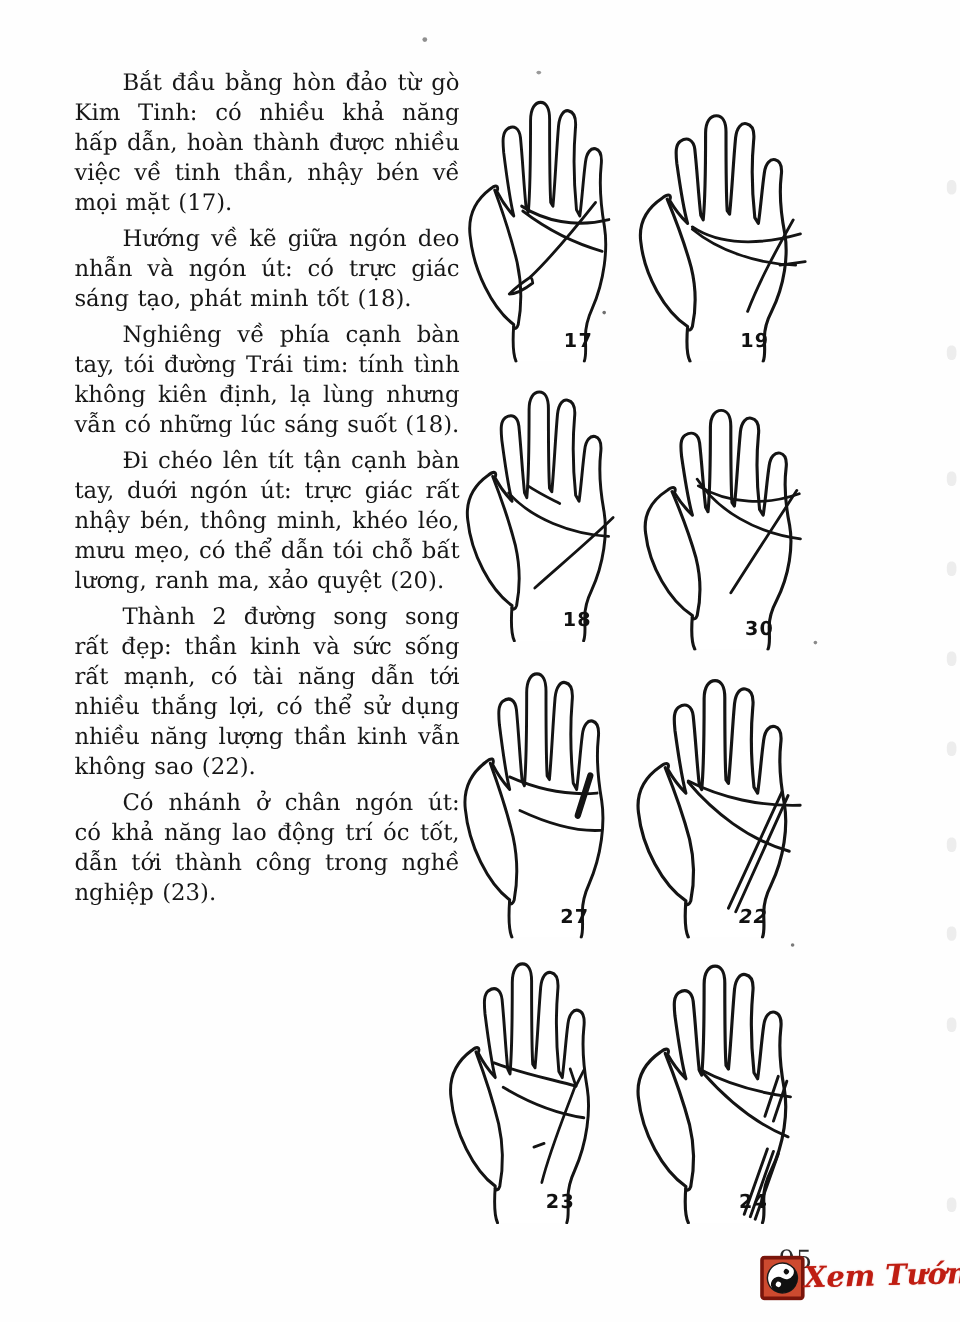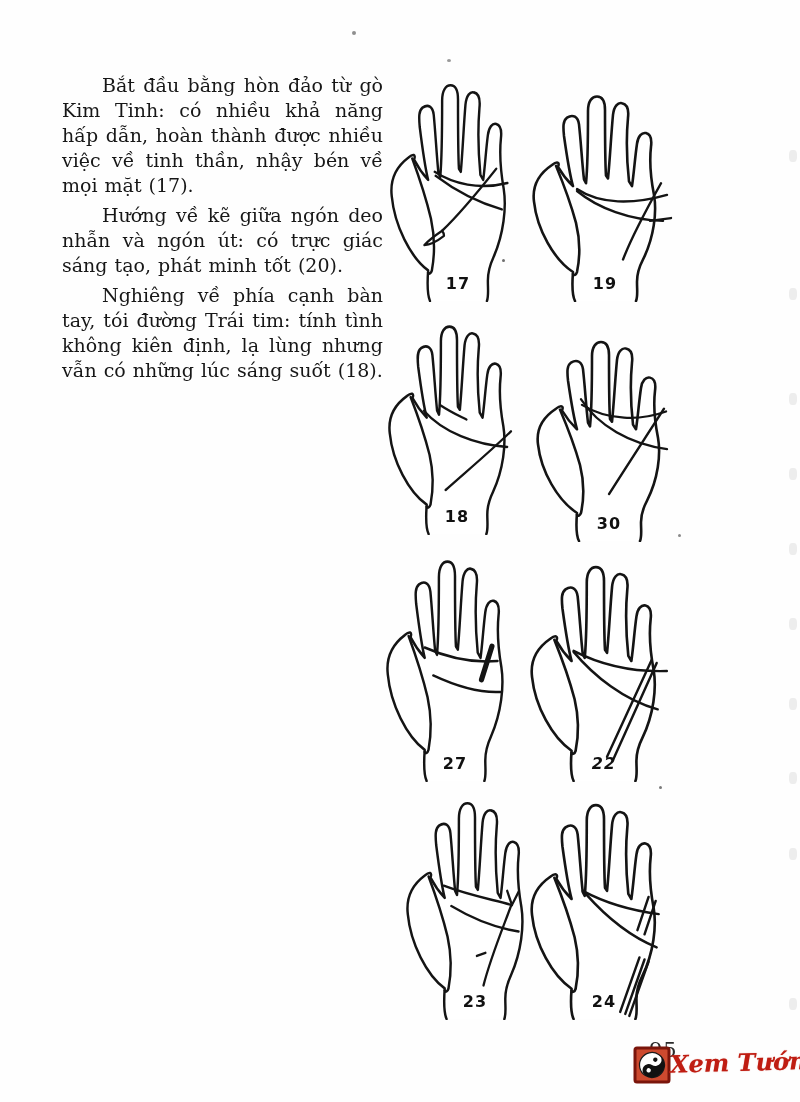--- a/index.html
+++ b/index.html
@@ -1,27 +1,27 @@
 <!DOCTYPE html>
 <html><head>
 <meta charset="utf-8">
 <style>
   html,body{margin:0;padding:0;background:#ffffff;}
   .page{position:relative;width:800px;height:1102px;background:#fefefe;overflow:hidden;
         font-family:"DejaVu Serif", serif;}
   
-  .text-col{position:absolute;left:62px;top:57px;width:321px;color:#171717;margin-top:16px;}
+  .text-col{position:absolute;left:62px;top:57px;width:321px;color:#171717;}
   .text-col p{margin:0 0 5px 0;font-size:19px;line-height:25px;text-align:justify;
               text-indent:40px;word-spacing:1px;}
   
   .hand-fig{position:absolute;margin:0;padding:0;}
   .hand-canvas{position:absolute;left:0;top:0;width:100%;height:100%;}
   .hand-canvas svg{width:100%;height:100%;display:block;}
   .fig-num{position:absolute;bottom:9px;left:50%;transform:translateX(-50%);
-           margin-left:0;font-family:"DejaVu Sans", sans-serif;font-weight:bold;
+           margin-left:24px;font-family:"DejaVu Sans", sans-serif;font-weight:bold;
            font-size:16px;color:#111;letter-spacing:1px;}
   
   .pagenum{position:absolute;left:649px;top:1038px;font-size:21px;color:#2b2b2b;
            font-family:"DejaVu Serif", serif;letter-spacing:1px;z-index:1;}
   .yinyang{position:absolute;left:633px;top:1046px;width:38px;height:38px;z-index:2;}
   .wm-text{position:absolute;left:670px;top:1048px;width:130px;z-index:3;
            font-family:"DejaVu Serif", serif;font-style:italic;font-weight:bold;
            font-size:24px;color:#bf1d12;transform:rotate(-1.5deg);
            text-shadow:0 0 1px rgba(191,29,18,.55);white-space:nowrap;}
   
@@ -29,22 +29,25 @@
   .edge-blob{position:absolute;left:789px;width:8px;height:12px;border-radius:40%;
              background:#ededed;}
 </style>
 </head>
 <body>
 
 <div class="page">
 
   <div class="text-col">
     <p>Bắt đầu bằng hòn đảo từ gò Kim Tinh: có nhiều khả năng hấp dẫn, hoàn thành được nhiều việc về tinh thần, nhậy bén về mọi mặt (17).</p>
-    <p>Hướng về kẽ giữa ngón deo nhẫn và ngón út: có trực giác sáng tạo, phát minh tốt (20).</p>
+    <p>Hướng về kẽ giữa ngón deo nhẫn và ngón út: có trực giác sáng tạo, phát minh tốt (18).</p>
     <p>Nghiêng về phía cạnh bàn tay, tói đường Trái tim: tính tình không kiên định, lạ lùng nhưng vẫn có những lúc sáng suốt (18).</p>
+    <p>Đi chéo lên tít tận cạnh bàn tay, duới ngón út: trực giác rất nhậy bén, thông minh, khéo léo, mưu mẹo, có thể dẫn tói chỗ bất lương, ranh ma, xảo quyệt (20).</p>
+    <p>Thành 2 đường song song rất đẹp: thần kinh và sức sống rất mạnh, có tài năng dẫn tới nhiều thắng lợi, có thể sử dụng nhiều năng lượng thần kinh vẫn không sao (22).</p>
+    <p>Có nhánh ở chân ngón út: có khả năng lao động trí óc tốt, dẫn tới thành công trong nghề nghiệp (23).</p>
   </div>
 
   <figure class="hand-fig" style="left:388px;top:68px;width:140px;height:234px;">
     <div class="hand-canvas">
         <svg viewBox="0 0 150 230" preserveAspectRatio="none">
           <path d="M 45 229 C 42 223 42 212 43 199 C 24 186 7 155 4 126 C 2 110 9 97 22 88 C 27 84 30 85 28 90 C 33 99 38 105 43 110 C 40 99 37 80 34 58 C 33 48 33 42 37 39 C 43 35 48 38 49 46 C 51 65 52 85 54 103 L 56 107 C 58 86 58 60 58 32 C 58 22 62 17 67 17 C 72 17 75 22 75 31 C 75 58 75 84 76 99 L 78 102 C 80 82 81 58 83 36 C 84 27 88 23 92 24 C 97 25 99 30 98 39 C 96 61 97 86 99 105 L 102 110 C 104 96 105 80 107 66 C 108 58 112 54 116 55 C 120 56 122 61 121 69 C 119 87 121 103 124 119 C 127 137 124 163 113 186 C 109 194 107 201 107 209 C 107 218 108 224 106 229" fill="#ffffff" stroke="#141414" stroke-width="2.6" stroke-linecap="round" stroke-linejoin="round"></path>
           <path d="M 26 89 C 32 104 40 125 46 148 C 50 165 50 184 47 199 C 46 202 44 203 43 201" fill="none" stroke="#141414" stroke-width="2.6" stroke-linecap="round" stroke-linejoin="round"></path>
           <path d="M 50 102 C 70 114 98 120 128 113" fill="none" stroke="#141414" stroke-width="2.4" stroke-linecap="round" stroke-linejoin="round"></path>
           <path d="M 51 106 C 74 122 99 133 122 139" fill="none" stroke="#141414" stroke-width="2.4" stroke-linecap="round" stroke-linejoin="round"></path>
           <path d="M 116 99 C 97 121 75 145 58 160" fill="none" stroke="#141414" stroke-width="2.4" stroke-linecap="round" stroke-linejoin="round"></path>
@@ -108,21 +111,21 @@
           <path d="M 45 229 C 42 223 42 212 43 199 C 24 186 7 155 4 126 C 2 110 9 97 22 88 C 27 84 30 85 28 90 C 33 99 38 105 43 110 C 40 99 37 80 34 58 C 33 48 33 42 37 39 C 43 35 48 38 49 46 C 51 65 52 85 54 103 L 56 107 C 58 86 58 60 58 32 C 58 22 62 17 67 17 C 72 17 75 22 75 31 C 75 58 75 84 76 99 L 78 102 C 80 82 81 58 83 36 C 84 27 88 23 92 24 C 97 25 99 30 98 39 C 96 61 97 86 99 105 L 102 110 C 104 96 105 80 107 66 C 108 58 112 54 116 55 C 120 56 122 61 121 69 C 119 87 121 103 124 119 C 127 137 124 163 113 186 C 109 194 107 201 107 209 C 107 218 108 224 106 229" fill="#ffffff" stroke="#141414" stroke-width="2.6" stroke-linecap="round" stroke-linejoin="round"></path>
           <path d="M 26 89 C 32 104 40 125 46 148 C 50 165 50 184 47 199 C 46 202 44 203 43 201" fill="none" stroke="#141414" stroke-width="2.6" stroke-linecap="round" stroke-linejoin="round"></path>
           <path d="M 45 100 C 72 114 105 121 137 120" fill="none" stroke="#141414" stroke-width="2.4" stroke-linecap="round" stroke-linejoin="round"></path>
           <path d="M 45 101 C 65 125 95 149 128 158" fill="none" stroke="#141414" stroke-width="2.4" stroke-linecap="round" stroke-linejoin="round"></path>
           <path d="M 78 205 L 122 109" fill="none" stroke="#141414" stroke-width="2.4" stroke-linecap="round" stroke-linejoin="round"></path>
           <path d="M 84 208 L 127 112" fill="none" stroke="#141414" stroke-width="2.4" stroke-linecap="round" stroke-linejoin="round"></path>
         </svg>
       </div>
     <div class="fig-num">22</div>
   </figure>
-  <figure class="hand-fig" style="left:404px;top:786px;width:142px;height:234px;">
+  <figure class="hand-fig" style="left:372px;top:786px;width:142px;height:234px;">
     <div class="hand-canvas">
         <svg viewBox="0 0 150 230" preserveAspectRatio="none">
           <path d="M 45 229 C 42 223 42 212 43 199 C 24 186 7 155 4 126 C 2 110 9 97 22 88 C 27 84 30 85 28 90 C 33 99 38 105 43 110 C 40 99 37 80 34 58 C 33 48 33 42 37 39 C 43 35 48 38 49 46 C 51 65 52 85 54 103 L 56 107 C 58 86 58 60 58 32 C 58 22 62 17 67 17 C 72 17 75 22 75 31 C 75 58 75 84 76 99 L 78 102 C 80 82 81 58 83 36 C 84 27 88 23 92 24 C 97 25 99 30 98 39 C 96 61 97 86 99 105 L 102 110 C 104 96 105 80 107 66 C 108 58 112 54 116 55 C 120 56 122 61 121 69 C 119 87 121 103 124 119 C 127 137 124 163 113 186 C 109 194 107 201 107 209 C 107 218 108 224 106 229" fill="#ffffff" stroke="#141414" stroke-width="2.6" stroke-linecap="round" stroke-linejoin="round"></path>
           <path d="M 26 89 C 32 104 40 125 46 148 C 50 165 50 184 47 199 C 46 202 44 203 43 201" fill="none" stroke="#141414" stroke-width="2.6" stroke-linecap="round" stroke-linejoin="round"></path>
           <path d="M 42 98 C 70 108 96 112 114 117" fill="none" stroke="#141414" stroke-width="2.4" stroke-linecap="round" stroke-linejoin="round"></path>
           <path d="M 114 117 L 109 103" fill="none" stroke="#141414" stroke-width="2.4" stroke-linecap="round" stroke-linejoin="round"></path>
           <path d="M 114 117 L 121 104" fill="none" stroke="#141414" stroke-width="2.4" stroke-linecap="round" stroke-linejoin="round"></path>
           <path d="M 50 118 C 75 132 100 140 121 143" fill="none" stroke="#141414" stroke-width="2.4" stroke-linecap="round" stroke-linejoin="round"></path>
           <path d="M 113 118 C 103 143 91 170 84 196" fill="none" stroke="#141414" stroke-width="2.4" stroke-linecap="round" stroke-linejoin="round"></path>
           <path d="M 77 167 L 86 164" fill="none" stroke="#141414" stroke-width="2.4" stroke-linecap="round" stroke-linejoin="round"></path>

